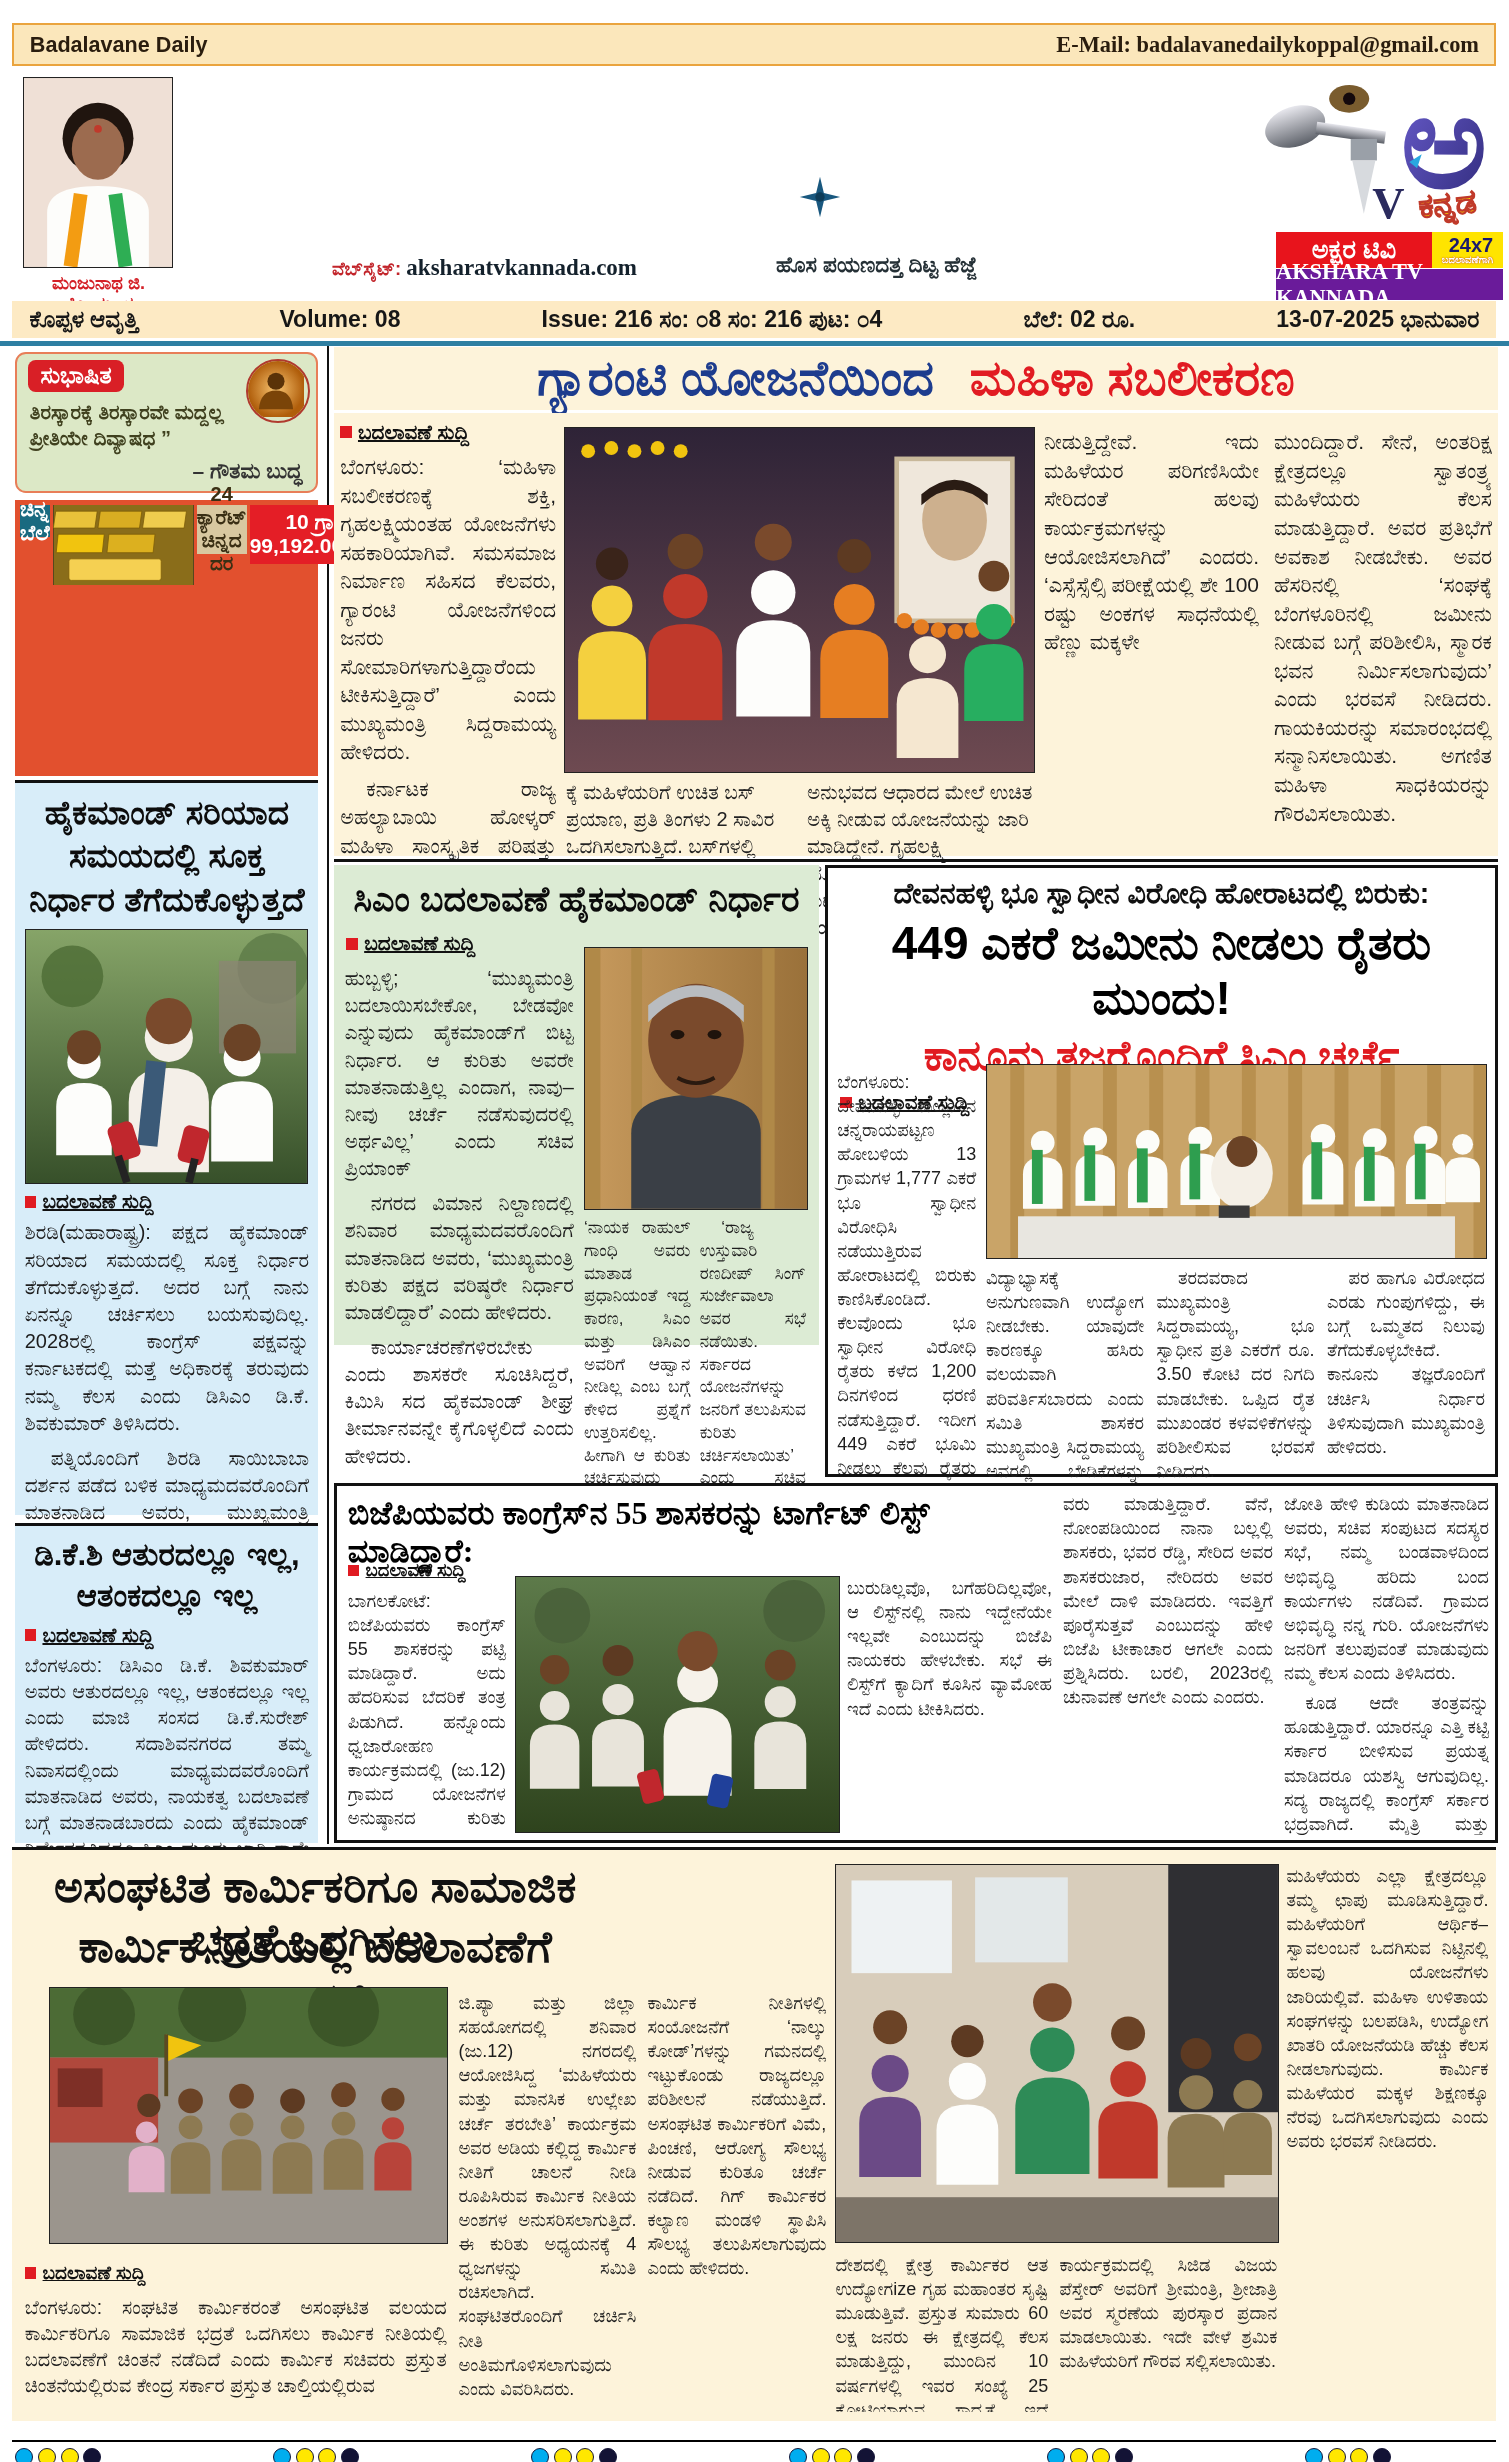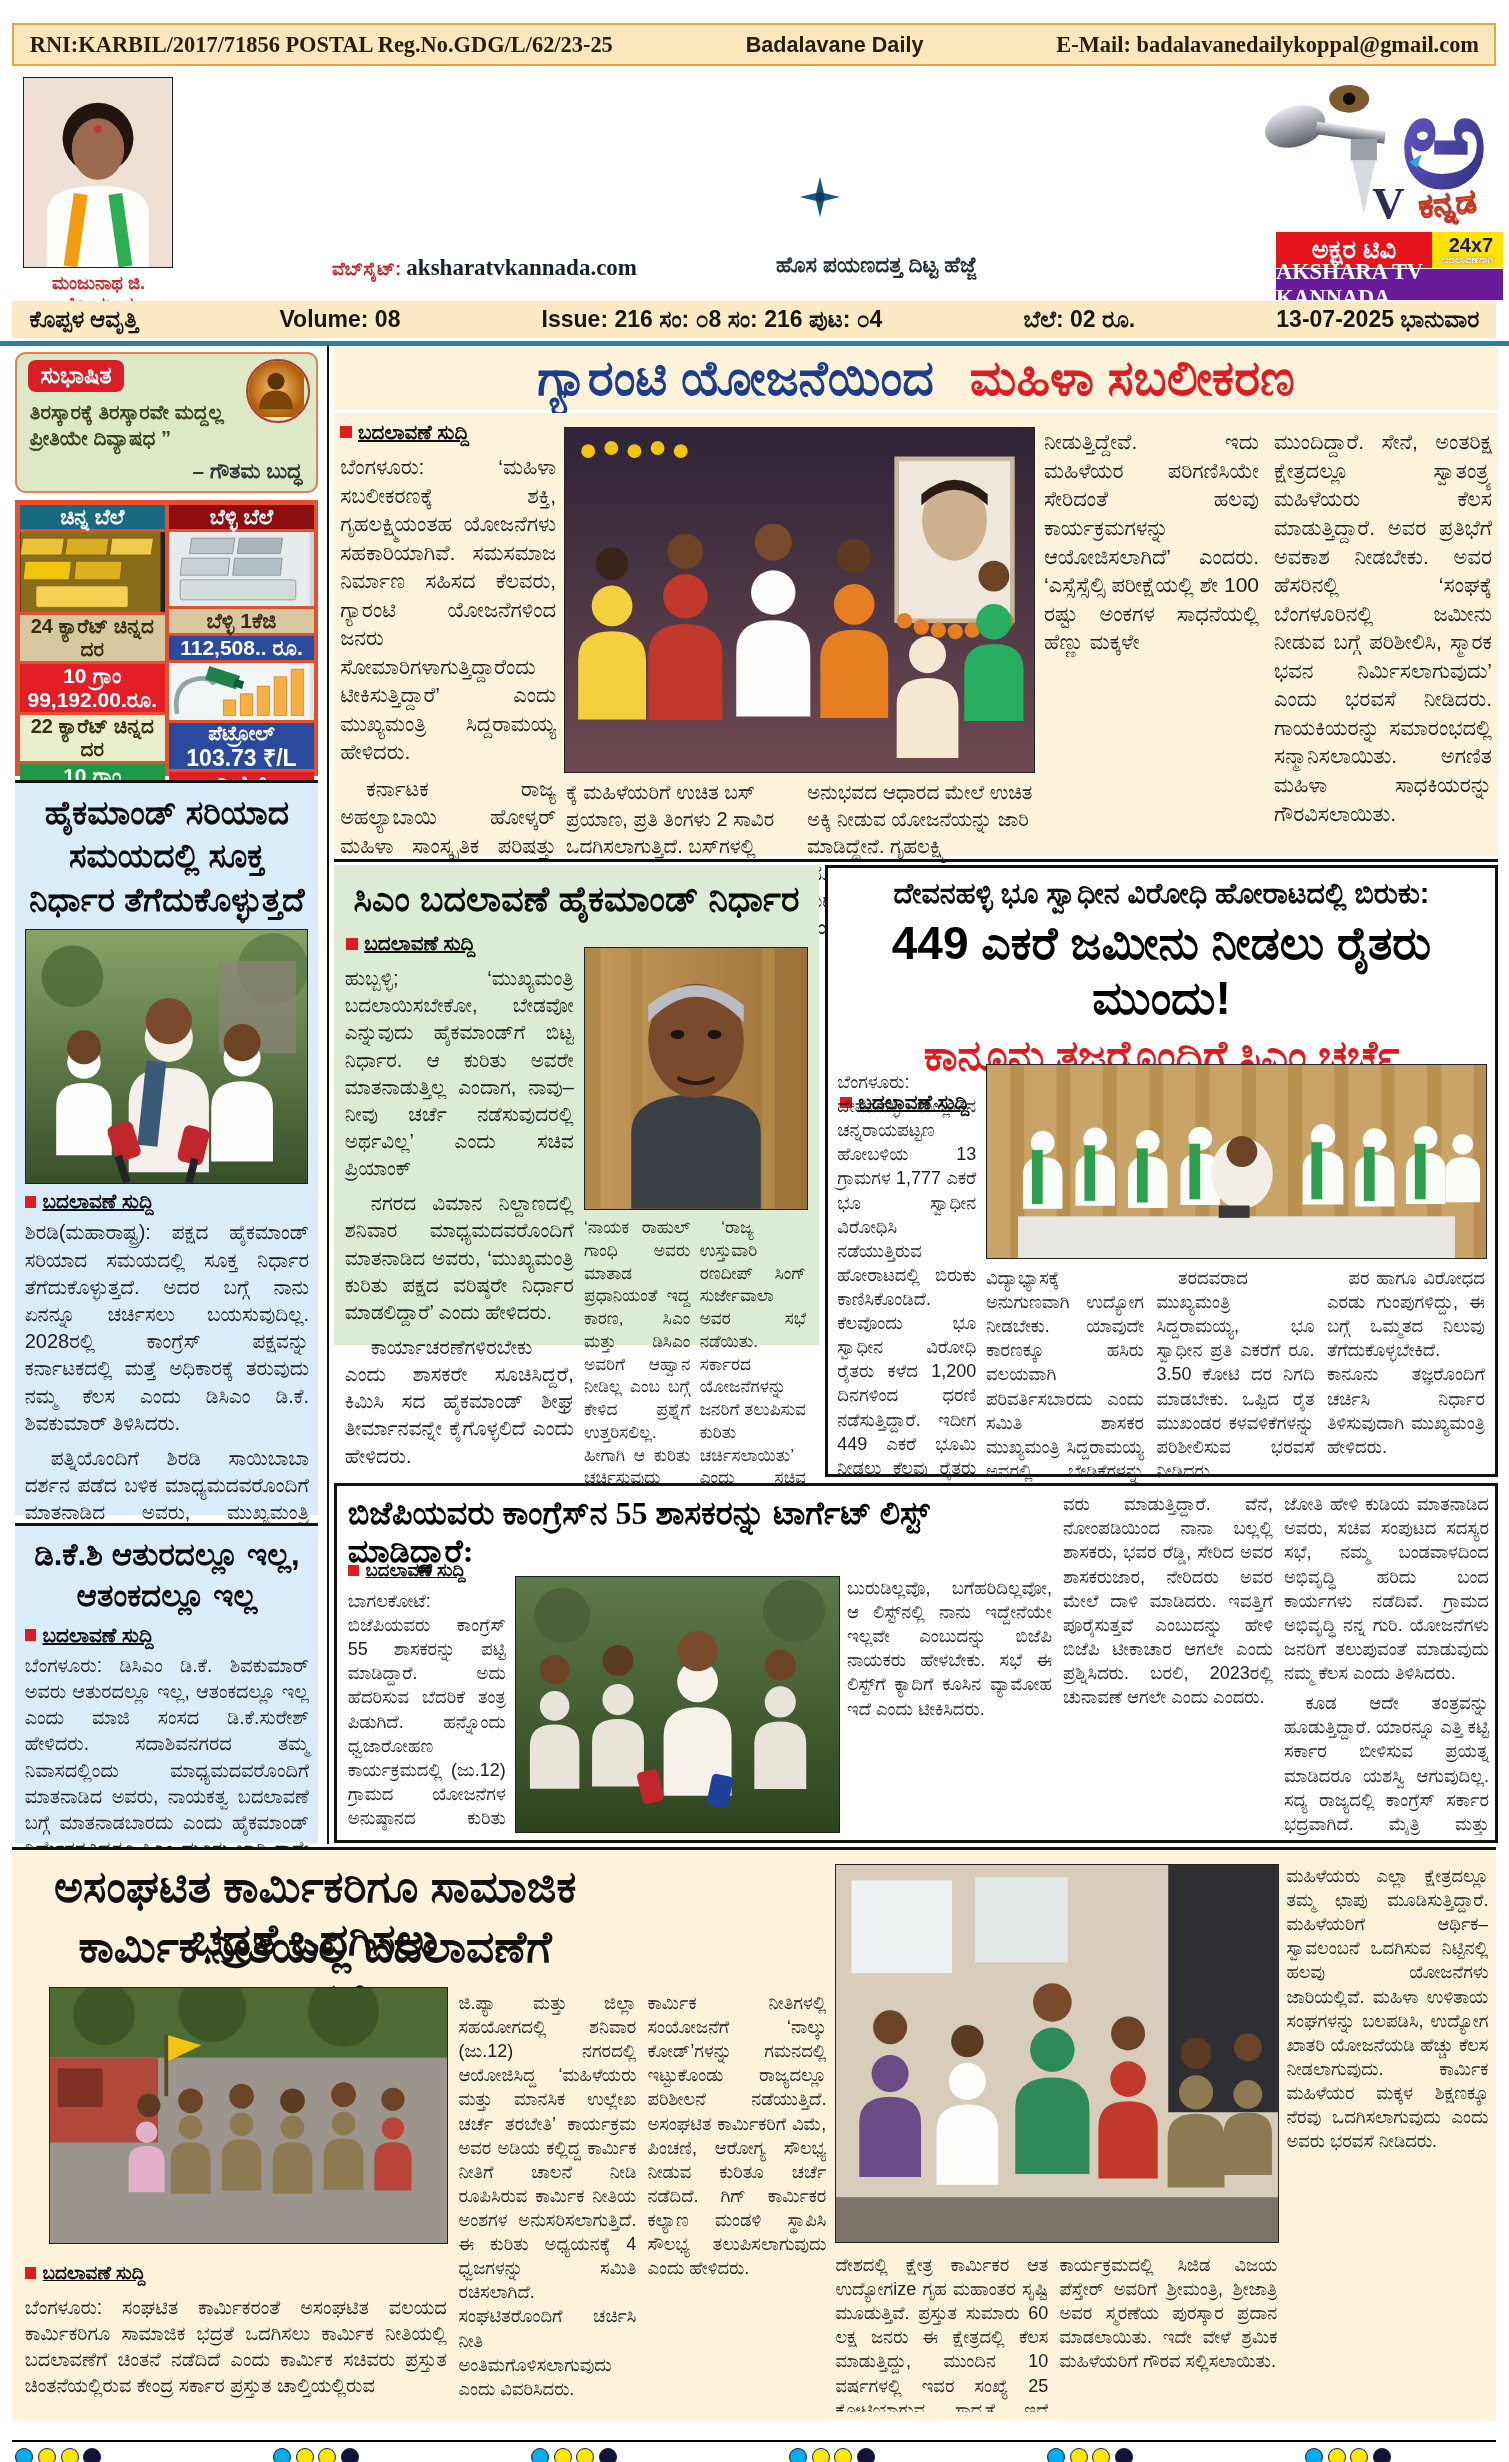--- a/index.html
+++ b/index.html
@@ -39,21 +39,21 @@
   .subhashita{left:15.4px;top:352px;width:303px;height:141px;background:#dce8c6;border:2.3px solid #e87e58;
     border-radius:10.8px;box-sizing:border-box;}
   .subh-label{position:absolute;left:10.8px;top:6.2px;background:#d91f26;color:#fff;font-weight:bold;font-size:23px;
     padding:2.3px 12.4px;border-radius:7.7px;}
   .subh-quote{position:absolute;left:12.4px;top:45px;width:208px;font-size:20px;font-weight:bold;color:#40411f;line-height:1.3;}
   .subh-attr{position:absolute;right:14px;bottom:7.7px;font-size:21px;font-weight:bold;color:#333;}
   .buddha{position:absolute;right:6.2px;top:4.6px;width:60px;height:60px;border-radius:50%;border:2.3px solid #b03a2e;overflow:hidden;}
   
   .rates{left:15.4px;top:500px;width:303px;height:276px;background:#e2502e;padding:4.6px;box-sizing:border-box;
     display:flex;gap:4.6px;}
-  .rcol{flex:1;display:flex;flex-direction:column;gap:3.1px;}
+  .rcol{flex:1;display:flex;flex-direction:row;gap:3.1px;}
   .rhead{height:32px;display:flex;align-items:center;justify-content:center;color:#fff;font-weight:bold;font-size:21px;}
   .rbox{display:flex;flex-direction:column;align-items:center;justify-content:center;font-weight:bold;text-align:center;line-height:1.15;}
   .rimg{background:#222;}
   
   .byl{display:flex;align-items:center;gap:6.2px;}
   .byl .sq{width:11.6px;height:11.6px;background:#e01b22;display:inline-block;}
   .byl .byt{font-weight:bold;font-size:20px;color:#111;text-decoration:underline;}
   .body-text{font-size:20px;line-height:1.36;color:#1d1d1d;text-align:justify;}
   .body-text p{margin:0 0 7.7px 0;text-indent:26px;}
   .body-text p.noind{text-indent:0;}
@@ -102,21 +102,20 @@
     <symbol id="person" viewBox="0 0 10 16">
       <circle cx="5" cy="2.6" r="2.4"></circle>
       <path d="M1 16 L1 9 Q1 5.6 5 5.6 Q9 5.6 9 9 L9 16 Z"></path>
     </symbol>
   </defs>
 </svg>
 
 <div id="page">
 
   <div class="abs topbar">
-    <span>RNI:KARBIL/2017/71856    POSTAL Reg.No.GDG/L/62/23-25</span>
     <span class="tb-center">Badalavane Daily</span>
     <span>E-Mail: badalavanedailykoppal@gmail.com</span>
   </div>
 
   <div class="abs" style="left:23px;top:77px;width:151px;">
     <div class="photo" style="width:148px;height:189px;">
       <svg width="148" height="189" viewBox="0 0 192 245">
         <rect width="192" height="245" fill="#efe0d6"></rect>
         <circle cx="96" cy="78" r="46" fill="#20150f"></circle>
         <ellipse cx="96" cy="92" rx="34" ry="40" fill="#9c6b4f"></ellipse>

